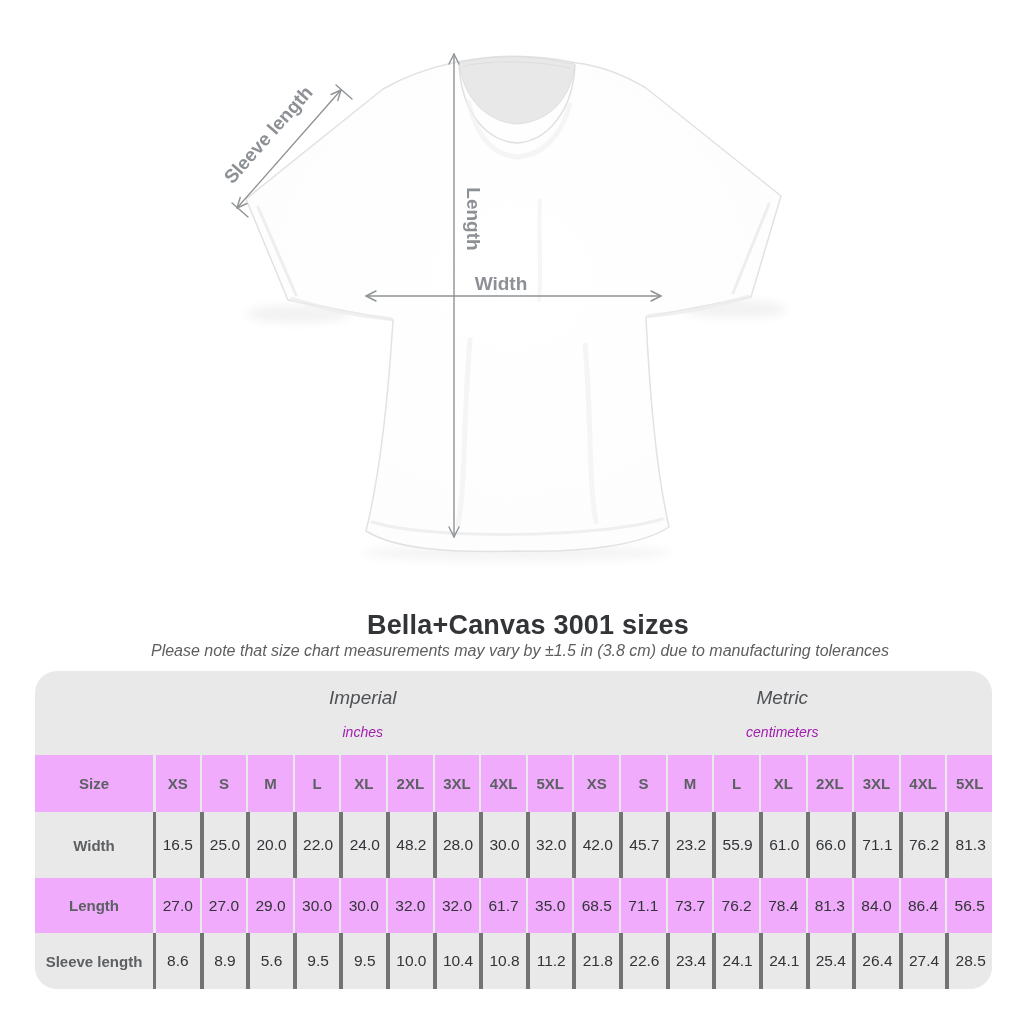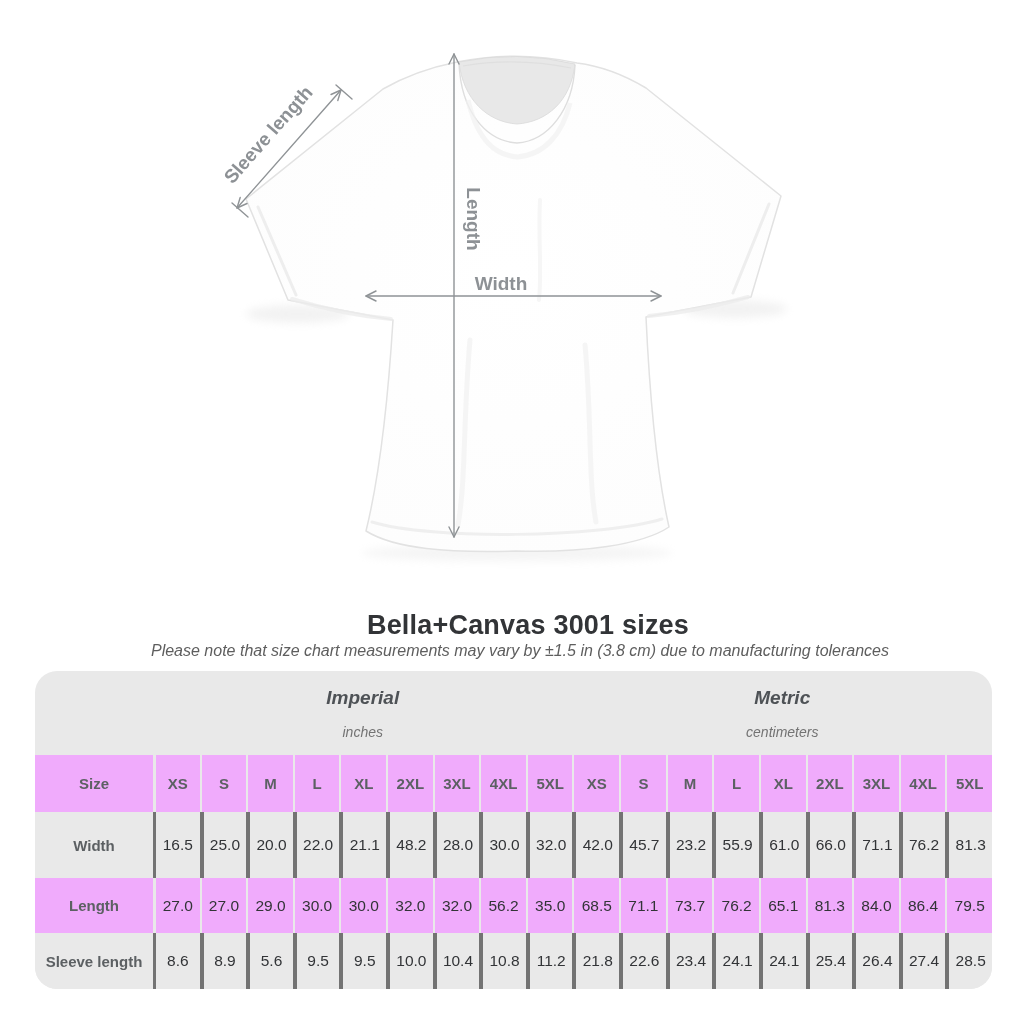--- a/index.html
+++ b/index.html
@@ -24,22 +24,22 @@
     width:100%;height:100%;border-collapse:separate;border-spacing:0;table-layout:fixed;
   }
   table.size-table col.c-label{width:118px;}
   td{text-align:center;vertical-align:middle;padding:0;font-size:15px;}
   tr.group-row{height:84px;}
   tr.size-row{height:57px;}
   tr.r-width{height:66px;}
   tr.r-length{height:55px;}
   tr.r-sleeve{height:56px;}
   td.group{color:var(--accent-text,#4e5256);}
-  .g-label{font-size:19px;font-weight:700;font-style:italic;color:#4e5256;}
-  .g-unit{font-size:14px;font-style:italic;margin-top:15px;color:#737373;}
+  .g-label{font-size:19px;font-weight:400;font-style:italic;color:#4e5256;}
+  .g-unit{font-size:14px;font-style:italic;margin-top:15px;color:#a21caf;}
   tr.row-white td{background:#f0abfc;}
   tr.row-white td + td{border-left:2px solid var(--card-bg,#e9e9e9);}
   tr.row-white td:nth-child(2){border-left-width:3px;}
   tr.row-gray td{background:var(--card-bg,#e9e9e9);}
   tr.row-gray td + td{border-left:4px solid #737373;}
   tr.row-gray td:nth-child(2){border-left-width:3px;}
   td.label-cell{font-weight:700;color:var(--accent-text,#5c6063);font-size:15px;}
   td.size-cell{font-weight:700;color:var(--accent-text,#5c6063);font-size:15px;}
   td.num-cell{color:var(--number-text,#323437);font-size:15.5px;}
   .dim-label{font-size:19px;font-weight:700;fill:var(--diagram-gray,#8d9195);}
@@ -183,21 +183,21 @@
             <td class="size-cell">3XL</td>
             <td class="size-cell">4XL</td>
             <td class="size-cell">5XL</td>
           </tr>
           <tr class="row-gray r-width">
             <td class="label-cell">Width</td>
             <td class="num-cell">16.5</td>
             <td class="num-cell">25.0</td>
             <td class="num-cell">20.0</td>
             <td class="num-cell">22.0</td>
-            <td class="num-cell">21.1</td>
+            <td class="num-cell">24.0</td>
             <td class="num-cell">48.2</td>
             <td class="num-cell">28.0</td>
             <td class="num-cell">30.0</td>
             <td class="num-cell">32.0</td>
             <td class="num-cell">42.0</td>
             <td class="num-cell">45.7</td>
             <td class="num-cell">23.2</td>
             <td class="num-cell">55.9</td>
             <td class="num-cell">61.0</td>
             <td class="num-cell">66.0</td>
@@ -207,31 +207,31 @@
           </tr>
           <tr class="row-white r-length">
             <td class="label-cell">Length</td>
             <td class="num-cell">27.0</td>
             <td class="num-cell">27.0</td>
             <td class="num-cell">29.0</td>
             <td class="num-cell">30.0</td>
             <td class="num-cell">30.0</td>
             <td class="num-cell">32.0</td>
             <td class="num-cell">32.0</td>
-            <td class="num-cell">56.2</td>
+            <td class="num-cell">61.7</td>
             <td class="num-cell">35.0</td>
             <td class="num-cell">68.5</td>
             <td class="num-cell">71.1</td>
             <td class="num-cell">73.7</td>
             <td class="num-cell">76.2</td>
-            <td class="num-cell">65.1</td>
+            <td class="num-cell">78.4</td>
             <td class="num-cell">81.3</td>
             <td class="num-cell">84.0</td>
             <td class="num-cell">86.4</td>
-            <td class="num-cell">79.5</td>
+            <td class="num-cell">56.5</td>
           </tr>
           <tr class="row-gray r-sleeve">
             <td class="label-cell">Sleeve length</td>
             <td class="num-cell">8.6</td>
             <td class="num-cell">8.9</td>
             <td class="num-cell">5.6</td>
             <td class="num-cell">9.5</td>
             <td class="num-cell">9.5</td>
             <td class="num-cell">10.0</td>
             <td class="num-cell">10.4</td>

